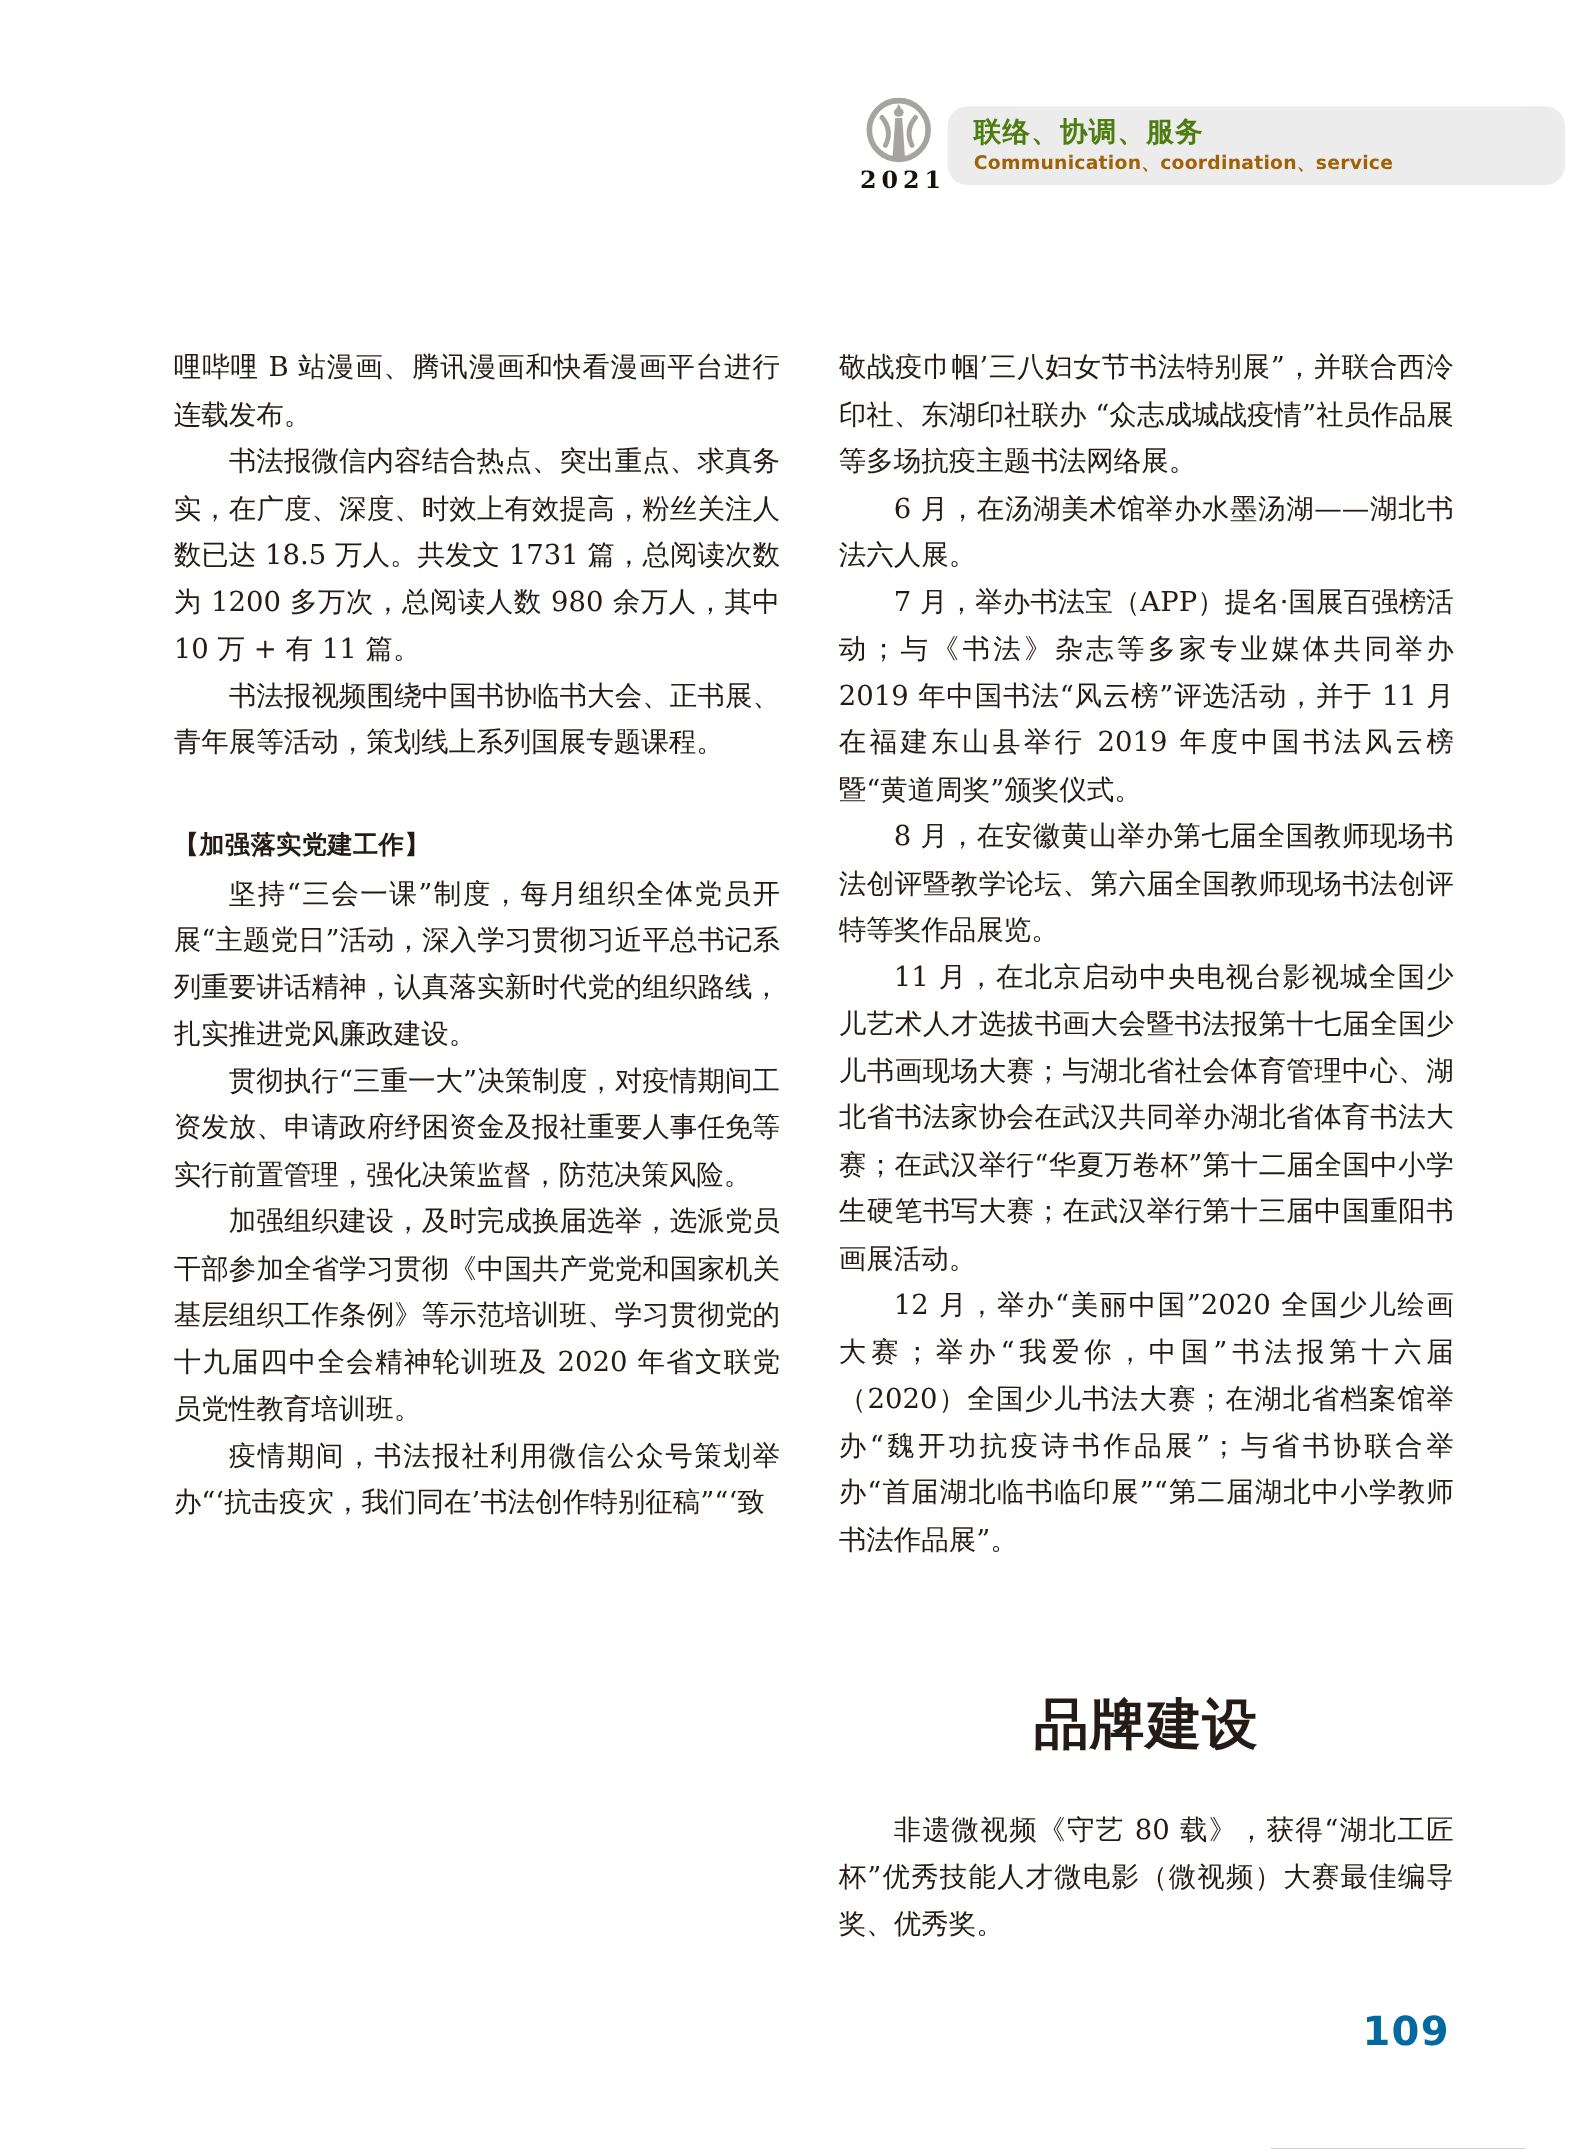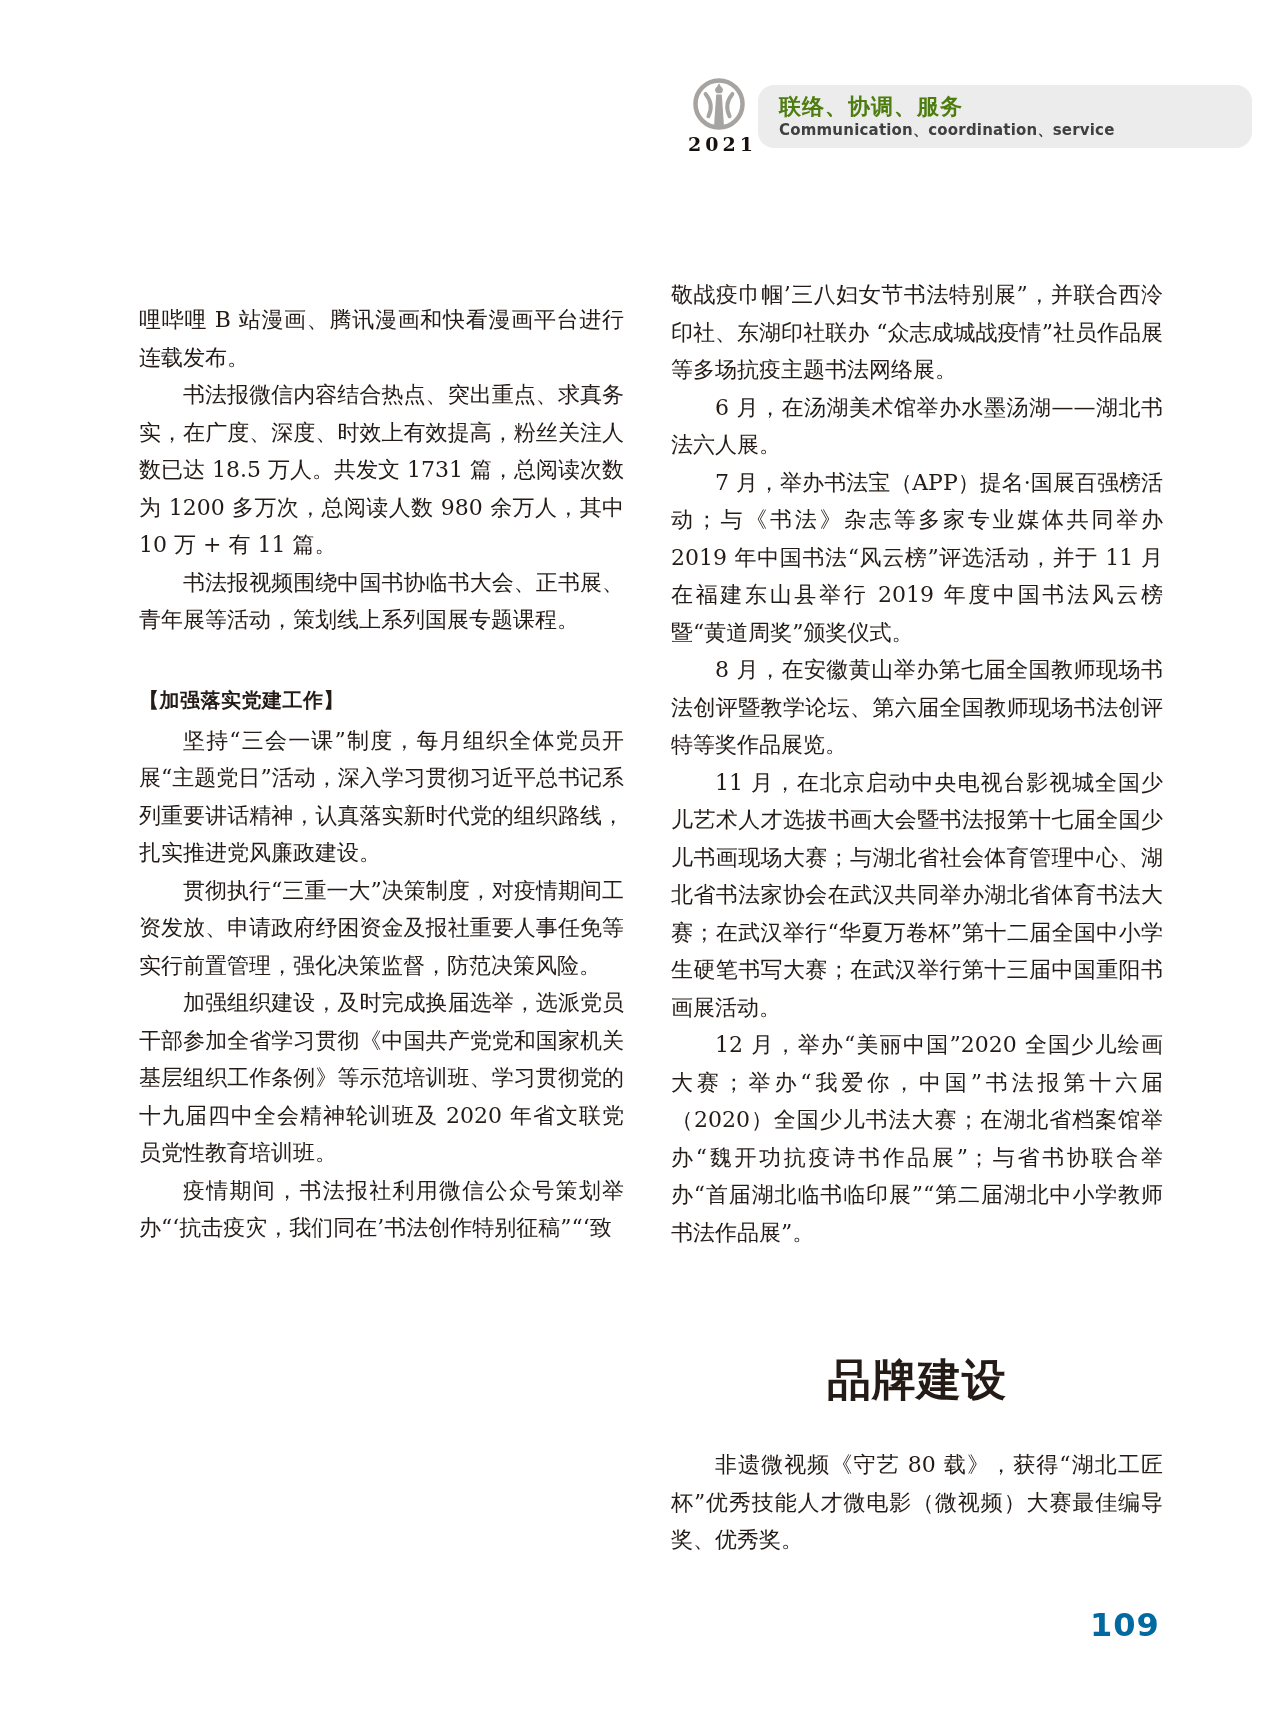--- a/index.html
+++ b/index.html
@@ -24,26 +24,26 @@
     background:#ececec;border-radius:16px;
     box-sizing:border-box;padding:9px 0 0 21px;
   }
   .header-title{
     font-family:"DejaVu Sans","Liberation Sans",sans-serif;
     font-weight:800;font-size:22px;line-height:26px;color:#4d7c0f;
     letter-spacing:1px;
   }
   .header-sub{
     font-family:"DejaVu Sans","Liberation Sans",sans-serif;
-    font-weight:700;font-size:15px;line-height:19px;color:#404040;
+    font-weight:700;font-size:15px;line-height:19px;color:#a16207;
     margin-top:1px;letter-spacing:0.2px;
   }
   
   .col{position:absolute;top:276px;}
-  .col-left{left:139px;width:485px;margin-top:25px;}
+  .col-left{left:139px;width:485px;}
   .col-right{left:671px;width:492px;}
   .col p{
     margin:0;font-size:22px;line-height:37.5px;
     text-align:justify;text-justify:inter-character;
     color:#241b17;
   }
   .col p.ind{text-indent:2em;}
   .h3{
     font-family:"DejaVu Sans","Liberation Sans",sans-serif;
     font-weight:800;font-size:20px;line-height:40px;

